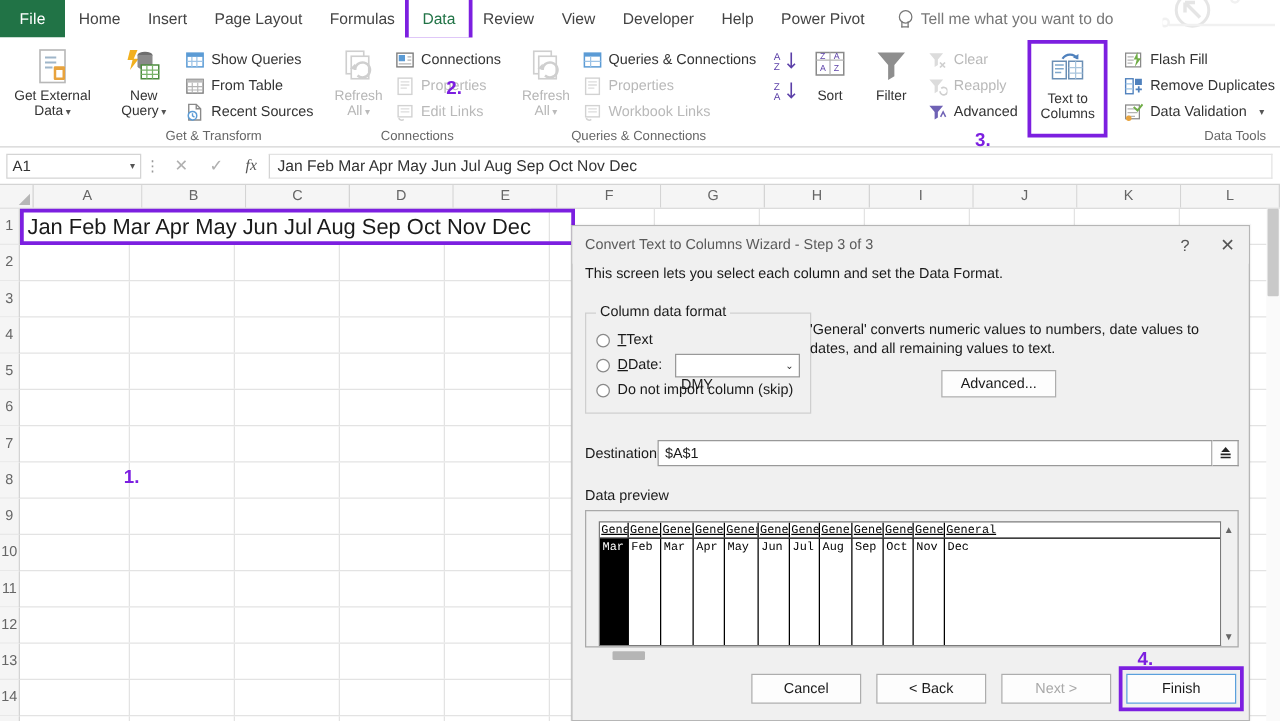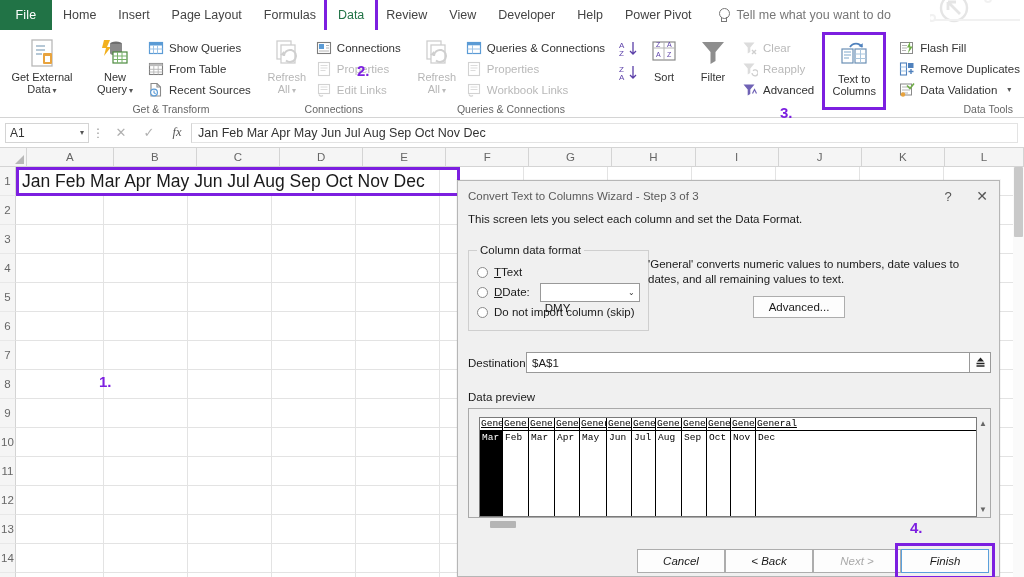--- a/index.html
+++ b/index.html
@@ -74,21 +74,21 @@
 
   
   .callout {
     position:absolute; color:#7c1fe0; font-weight:bold; font-size:15px;
     font-family:"Liberation Sans", sans-serif;
   }
 
   
   .fbar { height:30px; display:flex; align-items:center; border-bottom:1px solid #d4d4d4; background:#fff; }
   .namebox {
-    width:84px; height:20px; margin-left:5px; border:1px solid #d4d4d4; background:#fff;
+    width:108px; height:20px; margin-left:5px; border:1px solid #d4d4d4; background:#fff;
     display:flex; align-items:center; font-size:12px; padding:0 4px; color:#333;
   }
   .namebox .nb-txt { flex:1; }
   .namebox .nb-car { font-size:8px; color:#555; }
   .fb-dots { width:18px; text-align:center; color:#999; font-size:12px; letter-spacing:0; }
   .fb-btn { width:28px; text-align:center; color:#b0b0b0; font-size:13px; }
   .fb-fx { width:28px; text-align:center; color:#555; font-size:12.5px; font-style:italic; font-family:"Liberation Serif", serif; }
   .fb-input {
     flex:1; height:20px; border:1px solid #e3e3e3; border-left:1px solid #d4d4d4;
     margin-right:6px; display:flex; align-items:center; padding:0 6px; font-size:12.5px; color:#333; background:#fff;
@@ -208,21 +208,21 @@
   .pcol.last { border-right:none; }
   .prev-vs { position:absolute; right:1px; top:8px; width:12px; bottom:1px; background:#f0f0f0; }
   .prev-vs .ar { text-align:center; font-size:8px; color:#666; }
   .prev-vs .ar.t { margin-top:2px; }
   .prev-vs .ar.b { position:absolute; bottom:2px; left:0; right:0; }
   .prev-hs {
     position:absolute; left:10px; top:310px; width:523px; height:11px;
   }
   .prev-hs .thumb { width:26px; height:7px; background:#b5b5b5; margin-left:22px; border-radius:1px; }
 
-  .dlg-btns { position:absolute; left:0; right:0; bottom:3px; display:flex; justify-content:flex-end; padding-right:10px;font-style:italic; }
+  .dlg-btns { position:absolute; left:0; right:0; bottom:13px; display:flex; justify-content:flex-end; gap:12px; padding-right:10px; }
   .dbtn {
     width:88px; height:24px; border:1px solid #adadad; background:#fdfdfd;
     display:flex; align-items:center; justify-content:center; font-size:11.5px; color:#1a1a1a;
   }
   .dbtn.dim { color:#a9a9a9; }
   .dbtn.default { border:1px solid #5aa0dc; }
   .finish-wrap { position:relative; }
   .finish-hl {
     position:absolute; left:-6px; top:-6px; right:-6px; bottom:-6px;
     border:3px solid #7c1fe0; pointer-events:none;

